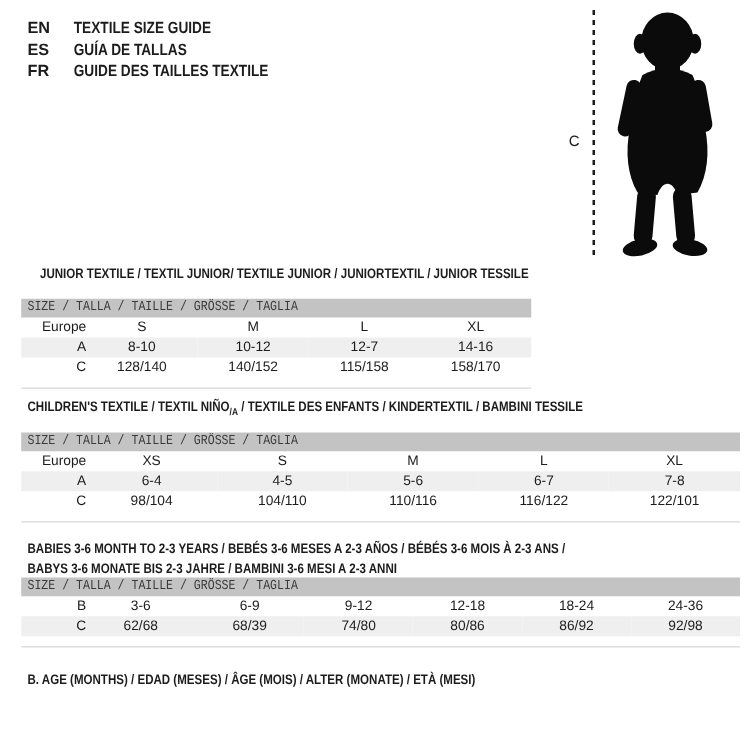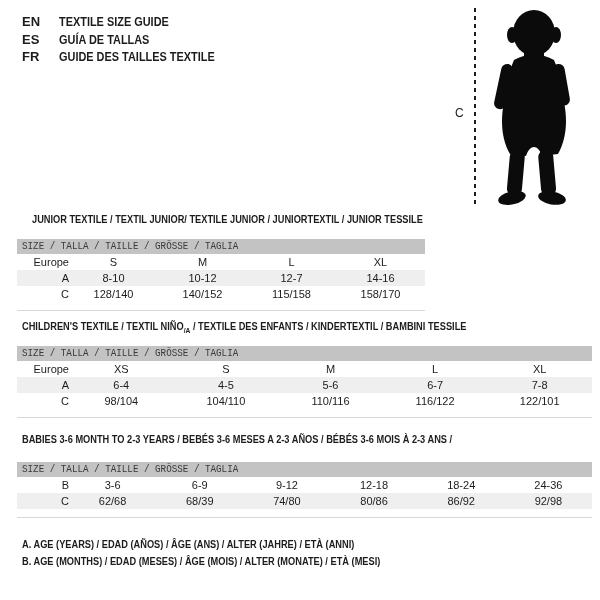--- a/index.html
+++ b/index.html
@@ -168,20 +168,21 @@
           <td>110/116</td>
           <td>116/122</td>
           <td>122/101</td>
         </tr>
       </tbody>
     </table>
   </div>
 
   <div class="sec-heading h3">
     <div><span class="condense">BABIES 3-6 MONTH TO 2-3 YEARS / BEBÉS 3-6 MESES A 2-3 AÑOS / BÉBÉS 3-6 MOIS À 2-3 ANS /</span></div>
+    <div><span class="condense">BABYS 3-6 MONATE BIS 2-3 JAHRE / BAMBINI 3-6 MESI A 2-3 ANNI</span></div>
   </div>
   <div class="size-table-wrap t3">
     <div class="size-bar">
       <span class="condense">SIZE / TALLA / TAILLE / GRÖSSE / TAGLIA</span>
     </div>
     <table>
       <colgroup>
           <col class="label-col">
           <col>
           <col>
@@ -207,17 +208,16 @@
           <td>74/80</td>
           <td>80/86</td>
           <td>86/92</td>
           <td>92/98</td>
         </tr>
       </tbody>
     </table>
   </div>
 
   <div class="notes">
-    <div class="note-line"><span class="condense">A. AGE (YEARS) / EDAD (AÑOS) / ÂGE (ANS) / ALTER (JAHRE) / ETÀ (ANNI)</span></div>
     <div class="note-line"><span class="condense">B. AGE (MONTHS) / EDAD (MESES) / ÂGE (MOIS) / ALTER (MONATE) / ETÀ (MESI)</span></div>
   </div>
 
 </div>
 
 </body></html>

